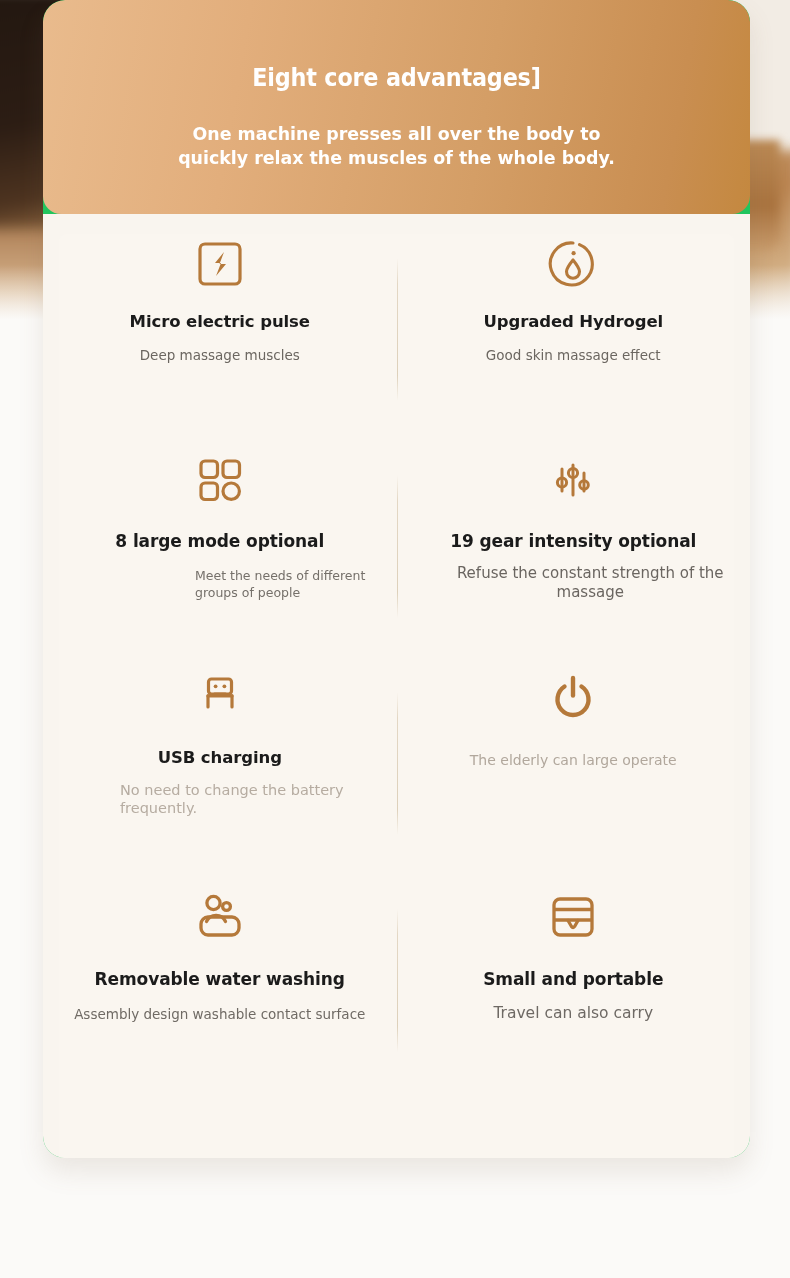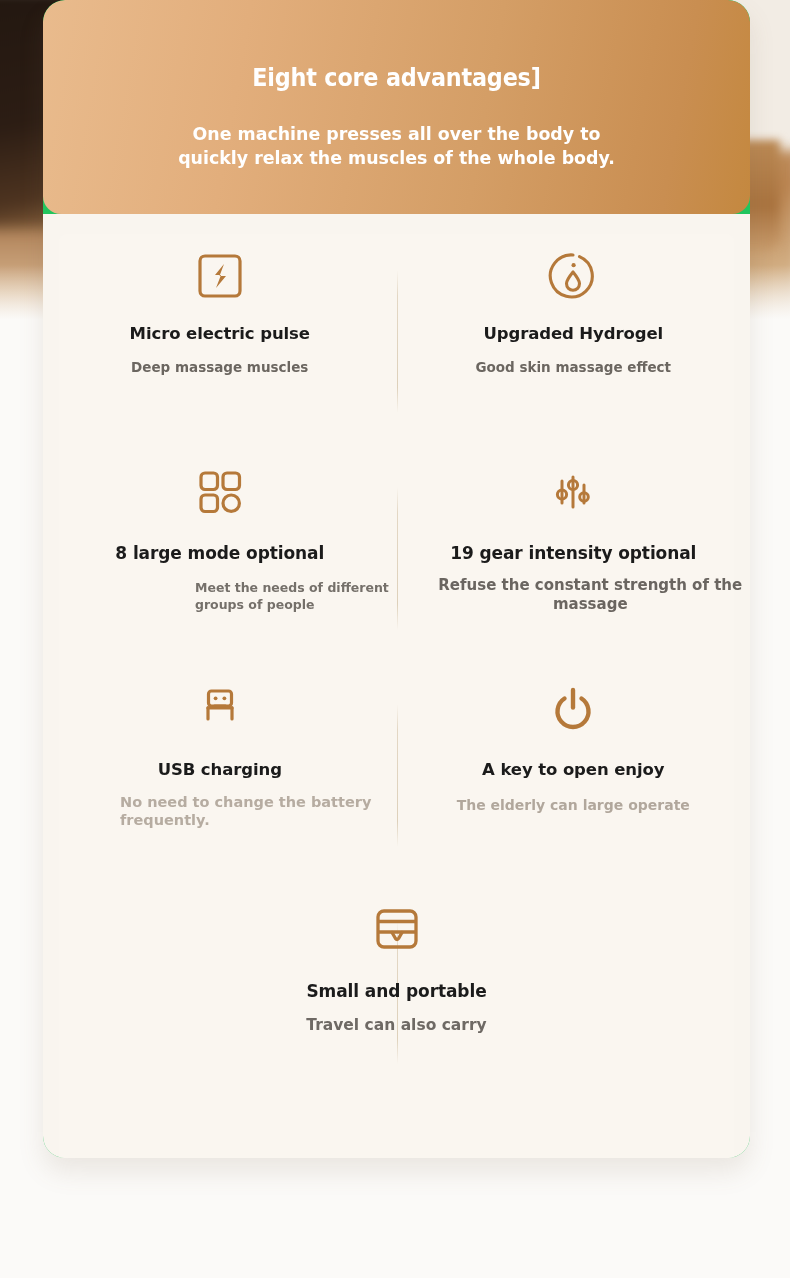--- a/index.html
+++ b/index.html
@@ -126,21 +126,21 @@
     right: 16px;
     top: 20px;
     bottom: 14px;
     background: #faf6f0;
     border-radius: 8px;
   }
 
   
   .grid {
     position: absolute;
-    left: 0; right: 0; top: 24px;
+    left: 0; right: 0; top: 12px;
   }
   .row {
     position: relative;
     display: flex;
     height: 217px;
   }
   .cell {
     flex: 1 1 50%;
     position: relative;
     text-align: center;
@@ -163,21 +163,21 @@
   .f-title {
     color: #1b1b1b;
     font-size: 16.5px;
     font-weight: bold;
     margin-top: 6px;
     letter-spacing: -0.1px;
   }
   .f-sub {
     color: #6f6a64;
     font-size: 13.5px;
-    font-weight: bold;
+    font-weight: normal;
     margin-top: 16px;
     line-height: 17px;
   }
 
   
   .r1 .icon-wrap { height: 76px; }
   .r1 .f-title { margin-top: 10px; }
   .r1 .f-sub { margin-top: 16px; font-size: 13.5px; color: #6b6660; }
 
   .r2 .f-title { margin-top: 14px; font-size: 17px; }
@@ -342,28 +342,41 @@
 
         <div class="cell r3c2">
           <div class="icon-wrap">
             <span class="icon">
               <svg width="52" height="52" viewBox="0 0 52 52" fill="none">
                 <path d="M17.5 15.5 A15.5 15.5 0 1 0 34.5 15.5" stroke="#b5793a" stroke-width="4.4" stroke-linecap="round"></path>
                 <path d="M26 7 V24.5" stroke="#b5793a" stroke-width="4.4" stroke-linecap="round"></path>
               </svg>
             </span>
           </div>
-          <div class="f-title">A key to open enjoy</div>
           <div class="f-sub">The elderly can large operate</div>
         </div>
       </div>
 
       <div class="row r4">
         <div class="divider"></div>
 
+        <div class="cell r4c1">
+          <div class="icon-wrap">
+            <span class="icon">
+              <svg width="56" height="56" viewBox="0 0 56 56" fill="none">
+                <circle cx="21.5" cy="14" r="6.6" stroke="#b5793a" stroke-width="3.3"></circle>
+                <circle cx="34.5" cy="17.5" r="3.9" stroke="#b5793a" stroke-width="3.3"></circle>
+                <rect x="9" y="28" width="38" height="18" rx="7" stroke="#b5793a" stroke-width="3.3"></rect>
+                <path d="M14.5 32.5 C18.5 24.5 29.5 24 33.5 32.5" stroke="#b5793a" stroke-width="3.3" stroke-linecap="round"></path>
+              </svg>
+            </span>
+          </div>
+          <div class="f-title">Removable water washing</div>
+          <div class="f-sub">Assembly design washable contact surface</div>
+        </div>
 
         <div class="cell r4c2">
           <div class="icon-wrap">
             <span class="icon">
               <svg width="54" height="54" viewBox="0 0 54 54" fill="none">
                 <rect x="8" y="9" width="38" height="36" rx="6" stroke="#b5793a" stroke-width="3.3"></rect>
                 <path d="M8.5 19.5 H45.5" stroke="#b5793a" stroke-width="3.3"></path>
                 <path d="M8.5 30 H45.5" stroke="#b5793a" stroke-width="3.3"></path>
                 <path d="M22 30.5 L25.5 36.5 C26.4 37.8 27.8 37.8 28.6 36.5 L32 30.5" stroke="#b5793a" stroke-width="3.3" stroke-linecap="round" stroke-linejoin="round"></path>
               </svg>

